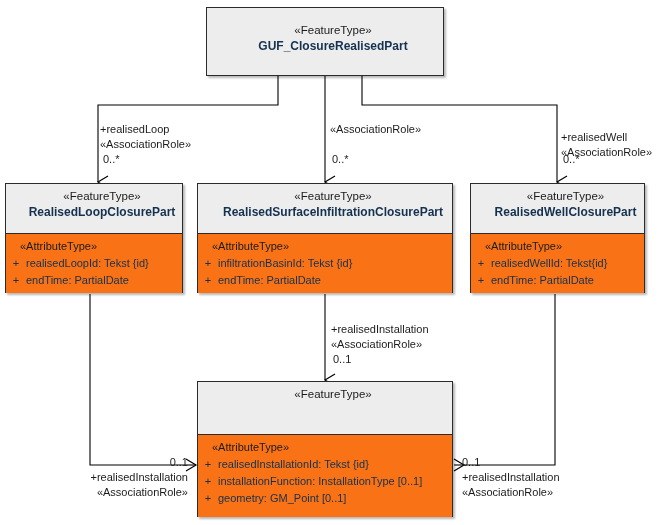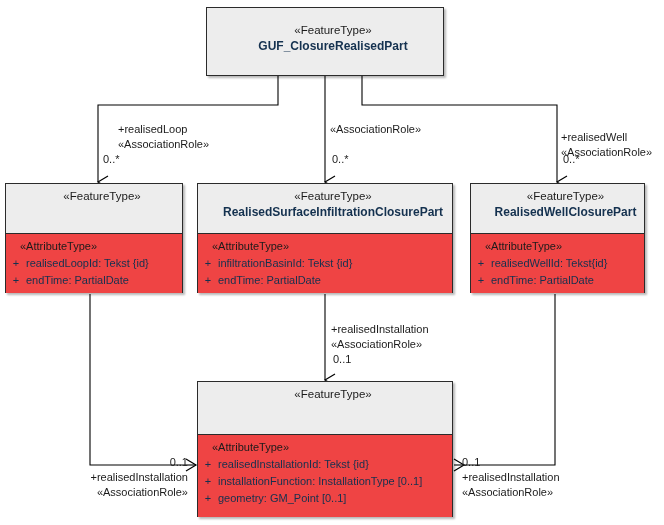--- a/index.html
+++ b/index.html
@@ -30,21 +30,21 @@
     box-sizing:border-box;
   }
   .uml.no-body .head{border-bottom:none;}
   .stereo{
     font-size:11.5px;color:#1b1b1b;line-height:15px;white-space:nowrap;
   }
   .cname{
     font-size:12px;font-weight:bold;color:#14314f;line-height:16px;white-space:nowrap;
   }
   .uml .body{
-    background:#ef4444;
+    background:#f97316;
     padding:4px 0 12px 0;
     box-sizing:border-box;
   }
   .attr-stereo{
     font-size:11px;color:#1b1b1b;line-height:17px;padding-left:14px;white-space:nowrap;
   }
   .attr{
     font-size:11px;color:#14314f;line-height:17px;white-space:nowrap;
     display:flex;
   }
@@ -98,20 +98,21 @@
   <div class="uml no-body" style="left:206px;top:7px;width:238px;height:69px;">
     <div class="head" style="height:100%;padding-top:15px;">
       <div class="stereo">«FeatureType»</div>
       <div class="cname">GUF_ClosureRealisedPart</div>
     </div>
   </div>
 
   <div class="uml" style="left:5px;top:183px;width:178px;height:110px;">
     <div class="head" style="height:50px;">
       <div class="stereo">«FeatureType»</div>
+      <div class="cname">RealisedLoopClosurePart</div>
     </div>
     <div class="body" style="height:59px;">
       <div class="attr-stereo">«AttributeType»</div>
       <div class="attr">
         <span class="vis">+</span>
         <span class="txt">realisedLoopId: Tekst {id}</span>
       </div>
       <div class="attr">
         <span class="vis">+</span>
         <span class="txt">endTime: PartialDate</span>
@@ -169,21 +170,21 @@
         <span class="vis">+</span>
         <span class="txt">installationFunction: InstallationType [0..1]</span>
       </div>
       <div class="attr">
         <span class="vis">+</span>
         <span class="txt">geometry: GM_Point [0..1]</span>
       </div>
     </div>
   </div>
 
-  <div class="lbl" style="left:100px;top:122px;padding-left:18px;">
+  <div class="lbl" style="left:100px;top:122px;">
     <div>+realisedLoop</div>
     <div>«AssociationRole»</div>
   </div>
   <div class="lbl" style="left:103px;top:152px;">0..*</div>
 
   <div class="lbl" style="left:330px;top:122px;">
     <div>«AssociationRole»</div>
   </div>
   <div class="lbl" style="left:332px;top:152px;">0..*</div>
 

